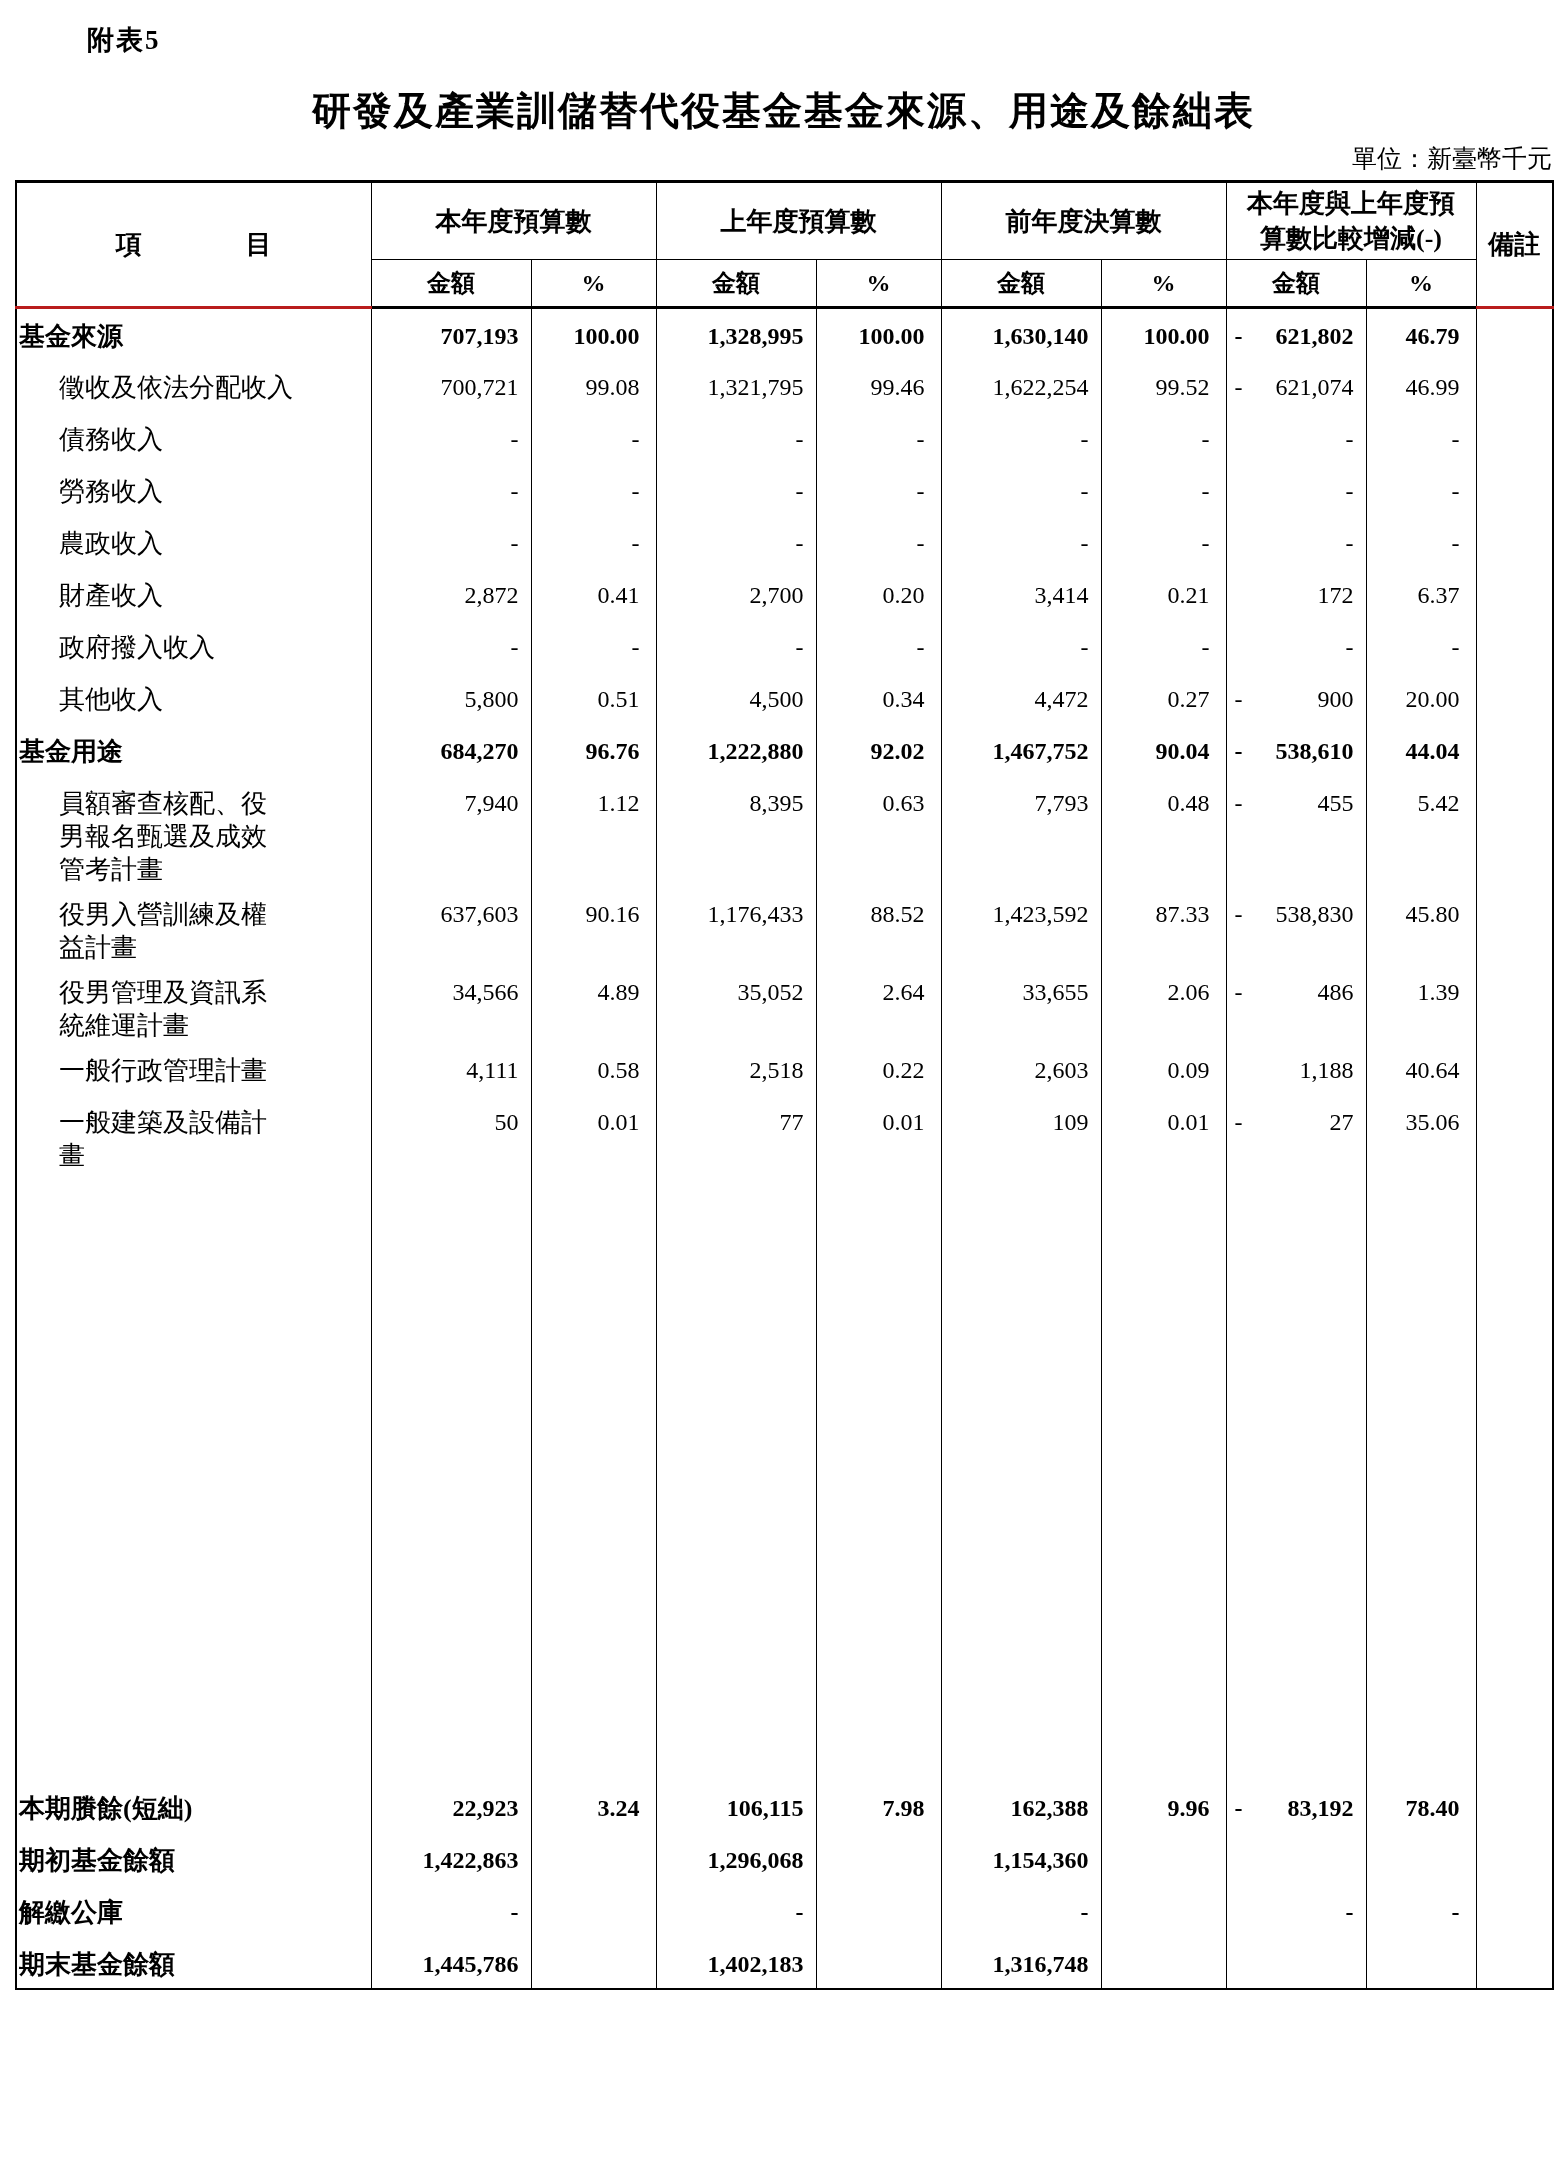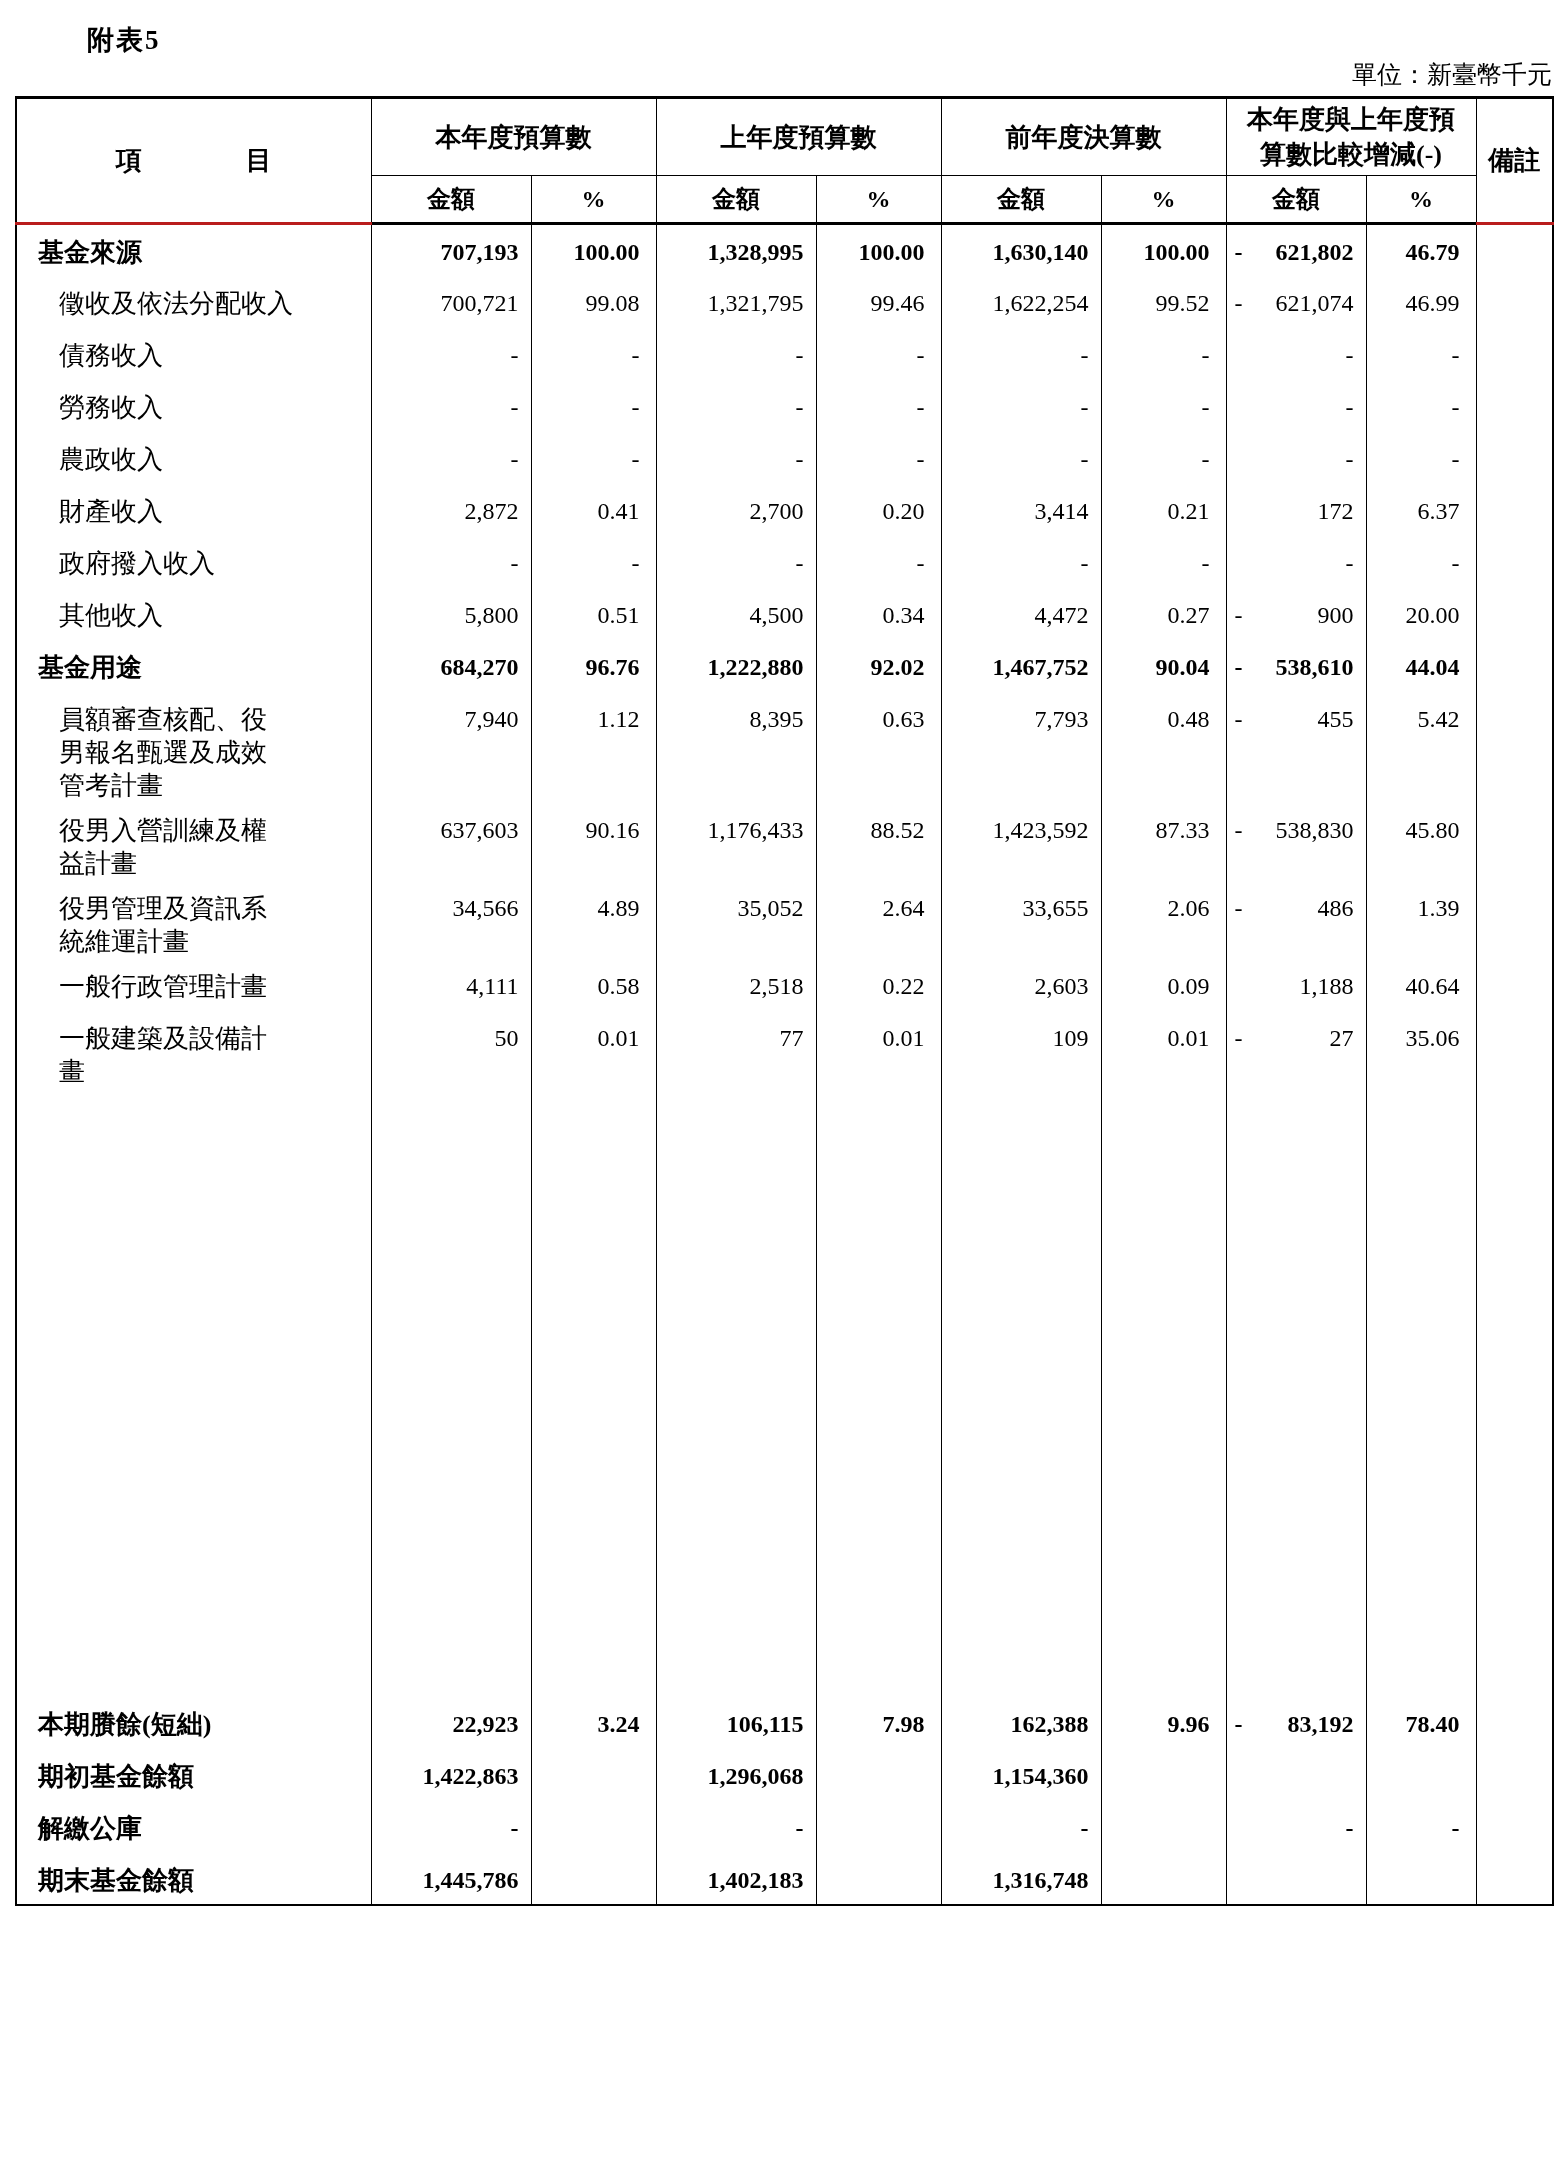--- a/index.html
+++ b/index.html
@@ -72,38 +72,39 @@
     border-bottom: none;
     vertical-align: top;
     font-size: 24px;
     padding-top: 11px;
     line-height: 33px;
   }
   tbody tr { height: 52px; }
   tbody tr.spacer-row { height: 608px; }
   td.label {
     font-size: 26px;
-    padding-left: 21px;
+    padding-left: 2px;
     padding-right: 8px;
     white-space: pre-line;
   }
   td.label.indent { padding-left: 42px; }
   td.amt { text-align: right; padding-right: 12px; position: relative; }
   td.pct { text-align: right; padding-right: 16px; }
   td.amt .minus { position: absolute; left: 8px; top: 11px; }
   tr.bold td { font-weight: bold; }
   td.remark { }
 </style>
 </head>
 <body>
 
 <div class="page">
 
   <div class="corner">附表5</div>
 
+  <div class="title">研發及產業訓儲替代役基金基金來源、用途及餘絀表</div>
   <div class="unit">單位：新臺幣千元</div>
 
   <table class="budget">
     <colgroup>
       <col style="width:355px">
       <col style="width:160px">
       <col style="width:125px">
       <col style="width:160px">
       <col style="width:125px">
       <col style="width:160px">

